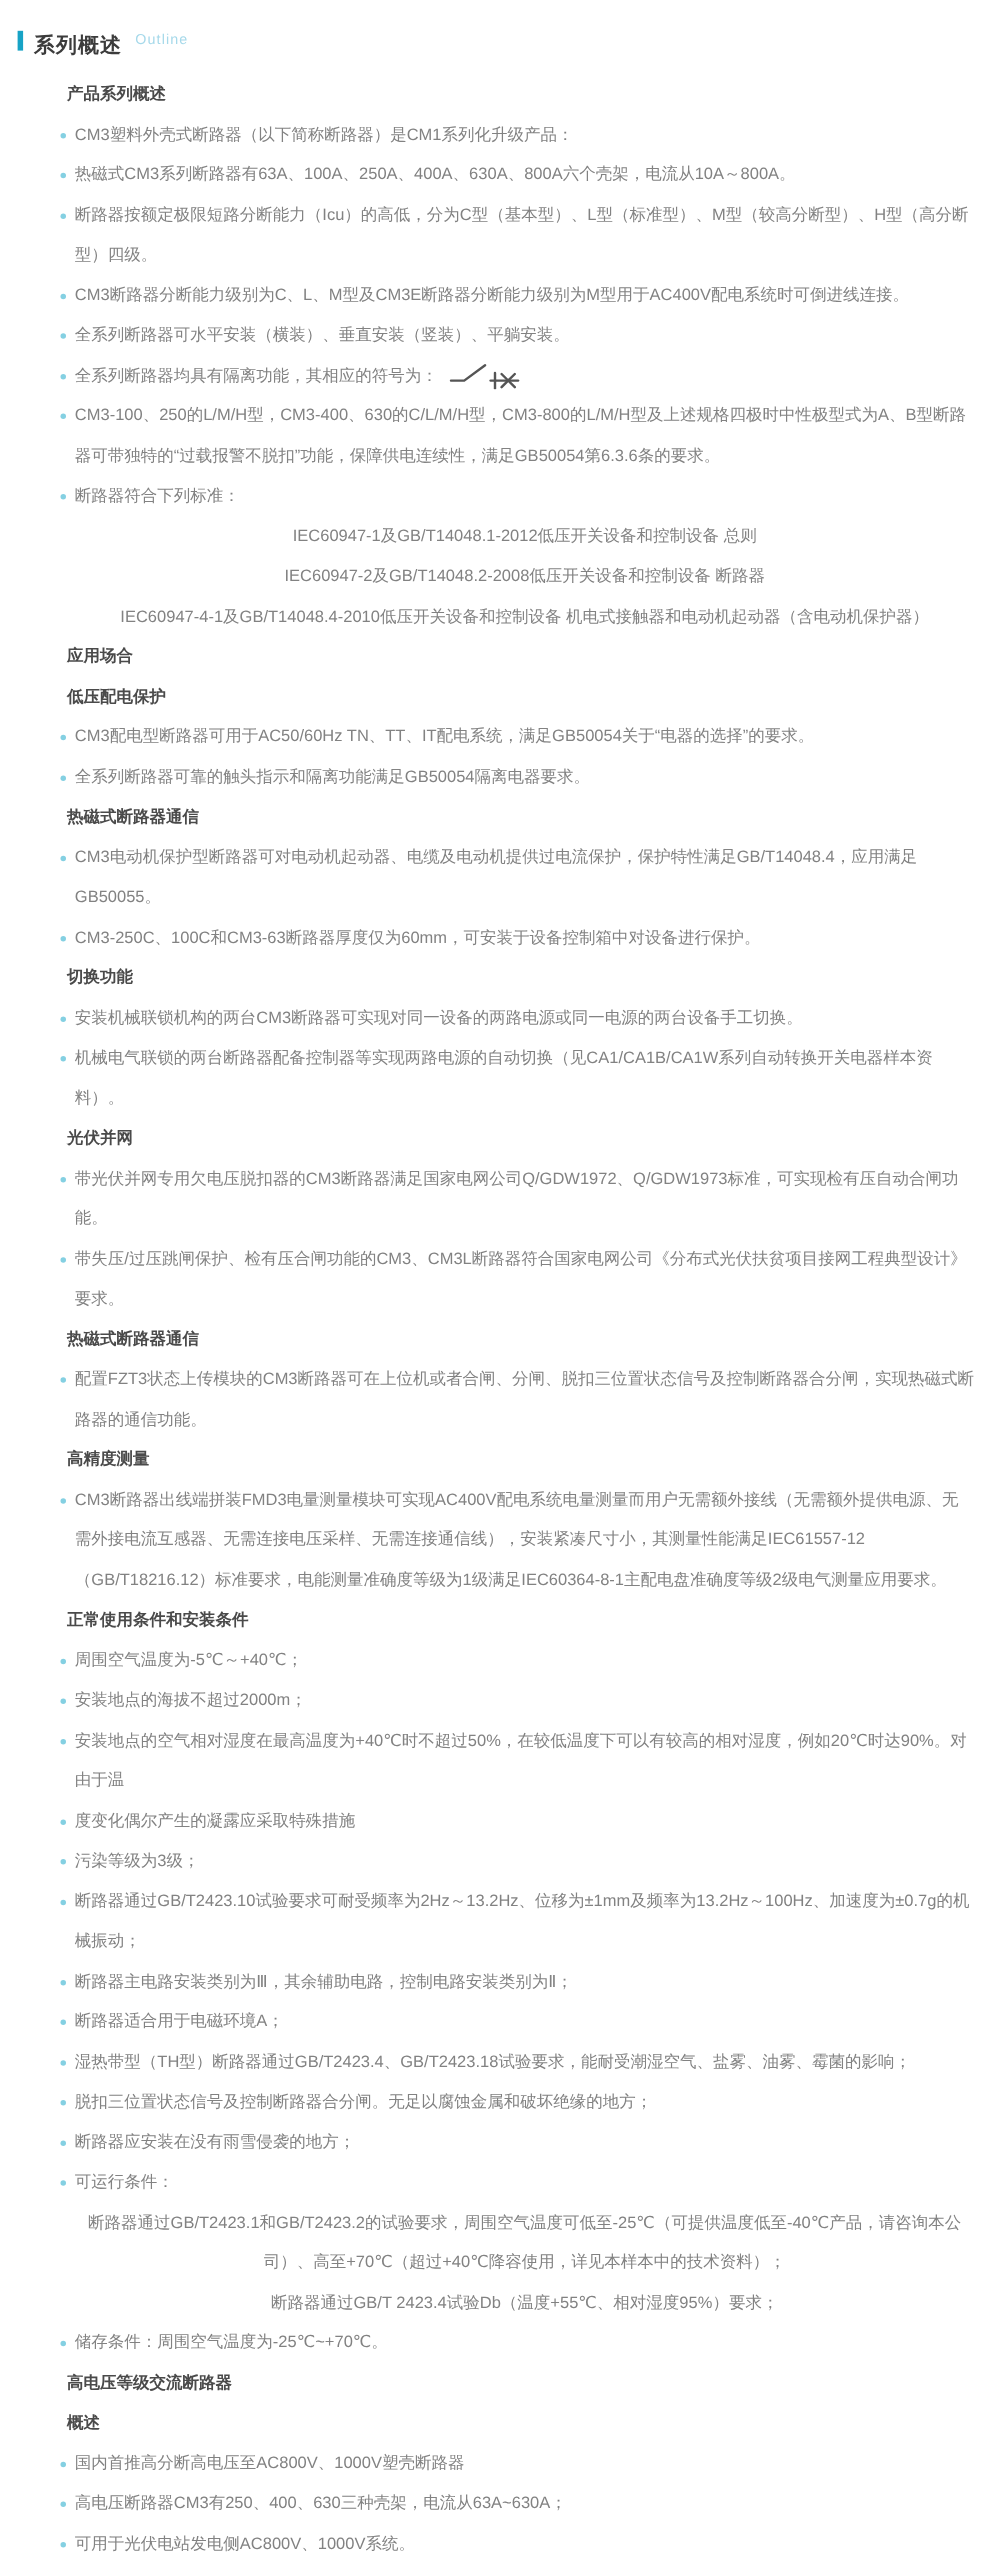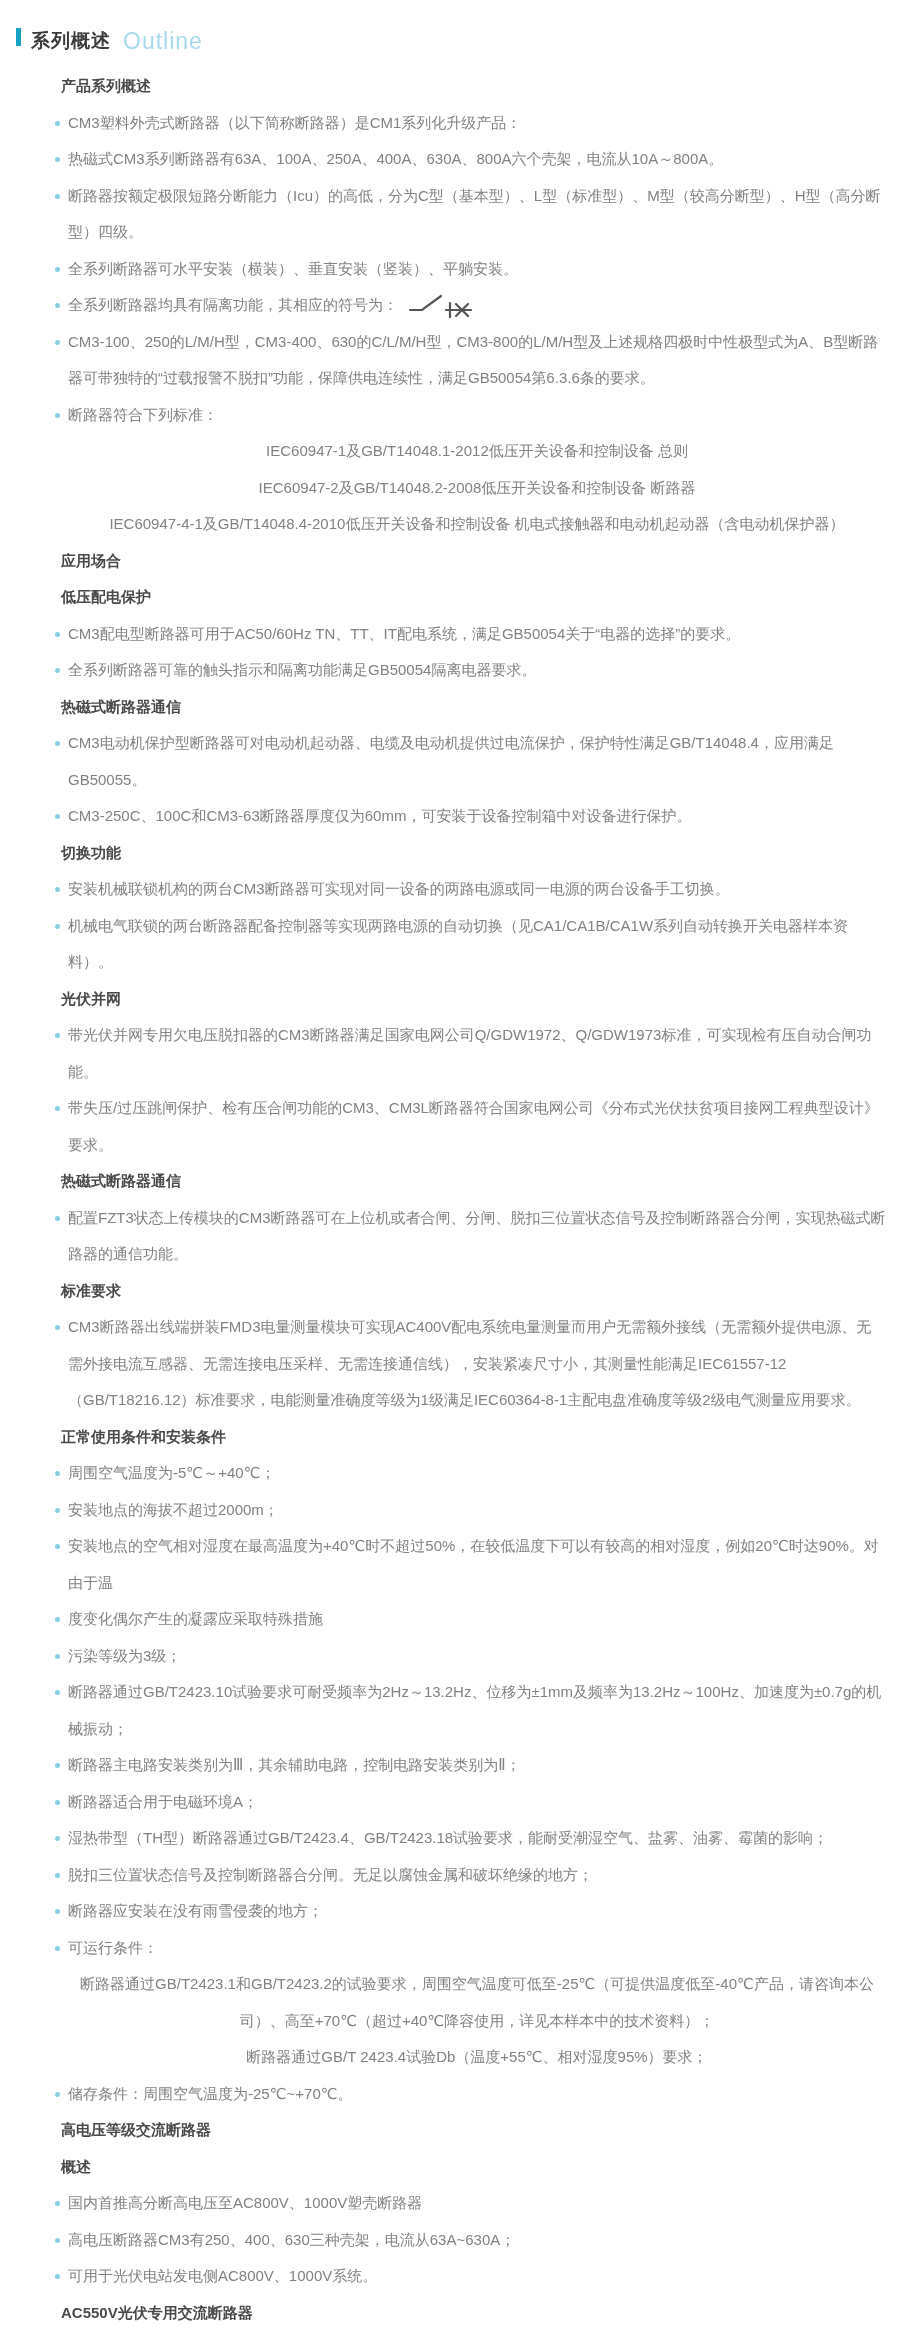--- a/index.html
+++ b/index.html
@@ -6,21 +6,21 @@
   body{
     width:900px;
     font-family:"Liberation Sans","DejaVu Sans",sans-serif;
     color:var(--body,#828282);
     -webkit-font-smoothing:antialiased;
   }
   .page{width:900px;box-sizing:border-box;padding:28px 14px 30px 14px;}
   .doc-title{display:flex;align-items:flex-start;margin:0 0 10px 2px;height:26px;}
   .bar{width:5px;height:18px;background:var(--accent,#17a3c6);display:inline-block;margin-right:10px;}
   .t-zh{font-size:19px;font-weight:bold;color:#3c3c3c;letter-spacing:1px;}
-  .t-en{font-size:23px;color:var(--title-en,#a6d9ea);margin-left:12px;letter-spacing:1px;}
+  .t-en{font-size:13px;color:var(--title-en,#a6d9ea);margin-left:12px;letter-spacing:1px;}
   .content{margin-top:14px;margin-left:40px;}
   .blk{font-size:15px;line-height:36.5px;position:relative;margin:0;}
   .blk.h{font-weight:bold;color:var(--heading,#4a4a4a);padding-left:7px;}
   .blk.b{padding-left:14px;}
   .blk.p{padding-left:14px;text-align:center;}
   .dot{
     position:absolute;left:1px;top:16px;width:5px;height:5px;border-radius:50%;
     background:var(--bullet,#84d0e2);display:inline-block;
   }
   .iso{vertical-align:middle;margin-left:6px;position:relative;top:-2px;}
@@ -32,20 +32,21 @@
   <div class="doc-title">
     <span class="bar"></span>
     <span class="t-zh">系列概述</span>
     <span class="t-en">Outline</span>
   </div>
   <div class="content">
       <div class="blk h"><span>产品系列概述</span></div>
       <div class="blk b"><span class="dot"></span><span>CM3塑料外壳式断路器（以下简称断路器）是CM1系列化升级产品：</span></div>
       <div class="blk b"><span class="dot"></span><span>热磁式CM3系列断路器有63A、100A、250A、400A、630A、800A六个壳架，电流从10A～800A。</span></div>
       <div class="blk b"><span class="dot"></span><span>断路器按额定极限短路分断能力（Icu）的高低，分为C型（基本型）、L型（标准型）、M型（较高分断型）、H型（高分断型）四级。</span></div>
+      <div class="blk b"><span class="dot"></span><span>CM3断路器分断能力级别为C、L、M型及CM3E断路器分断能力级别为M型用于AC400V配电系统时可倒进线连接。</span></div>
       <div class="blk b"><span class="dot"></span><span>全系列断路器可水平安装（横装）、垂直安装（竖装）、平躺安装。</span></div>
       <div class="blk b"><span class="dot"></span><span>全系列断路器均具有隔离功能，其相应的符号为：</span>
   <svg class="iso" width="66" height="28" viewBox="0 0 66 28">
     <path d="M2 20 H14 L33 6" stroke="#555555" stroke-width="2.2" fill="none" stroke-linecap="round"></path>
     <path d="M38 20 H63" stroke="#555555" stroke-width="2.2" fill="none" stroke-linecap="round"></path>
     <path d="M42 13 V27" stroke="#555555" stroke-width="2.2" stroke-linecap="round"></path>
     <path d="M48 14 L60 26 M60 14 L48 26" stroke="#555555" stroke-width="2.2" stroke-linecap="round"></path>
   </svg>
 </div>
       <div class="blk b"><span class="dot"></span><span>CM3-100、250的L/M/H型，CM3-400、630的C/L/M/H型，CM3-800的L/M/H型及上述规格四极时中性极型式为A、B型断路器可带独特的“过载报警不脱扣”功能，保障供电连续性，满足GB50054第6.3.6条的要求。</span></div>
@@ -61,21 +62,21 @@
       <div class="blk b"><span class="dot"></span><span>CM3电动机保护型断路器可对电动机起动器、电缆及电动机提供过电流保护，保护特性满足GB/T14048.4，应用满足GB50055。</span></div>
       <div class="blk b"><span class="dot"></span><span>CM3-250C、100C和CM3-63断路器厚度仅为60mm，可安装于设备控制箱中对设备进行保护。</span></div>
       <div class="blk h"><span>切换功能</span></div>
       <div class="blk b"><span class="dot"></span><span>安装机械联锁机构的两台CM3断路器可实现对同一设备的两路电源或同一电源的两台设备手工切换。</span></div>
       <div class="blk b"><span class="dot"></span><span>机械电气联锁的两台断路器配备控制器等实现两路电源的自动切换（见CA1/CA1B/CA1W系列自动转换开关电器样本资料）。</span></div>
       <div class="blk h"><span>光伏并网</span></div>
       <div class="blk b"><span class="dot"></span><span>带光伏并网专用欠电压脱扣器的CM3断路器满足国家电网公司Q/GDW1972、Q/GDW1973标准，可实现检有压自动合闸功能。</span></div>
       <div class="blk b"><span class="dot"></span><span>带失压/过压跳闸保护、检有压合闸功能的CM3、CM3L断路器符合国家电网公司《分布式光伏扶贫项目接网工程典型设计》要求。</span></div>
       <div class="blk h"><span>热磁式断路器通信</span></div>
       <div class="blk b"><span class="dot"></span><span>配置FZT3状态上传模块的CM3断路器可在上位机或者合闸、分闸、脱扣三位置状态信号及控制断路器合分闸，实现热磁式断路器的通信功能。</span></div>
-      <div class="blk h"><span>标准要求</span></div>
+      <div class="blk h"><span>高精度测量</span></div>
       <div class="blk b"><span class="dot"></span><span>CM3断路器出线端拼装FMD3电量测量模块可实现AC400V配电系统电量测量而用户无需额外接线（无需额外提供电源、无需外接电流互感器、无需连接电压采样、无需连接通信线），安装紧凑尺寸小，其测量性能满足IEC61557-12（GB/T18216.12）标准要求，电能测量准确度等级为1级满足IEC60364-8-1主配电盘准确度等级2级电气测量应用要求。</span></div>
       <div class="blk h"><span>正常使用条件和安装条件</span></div>
       <div class="blk b"><span class="dot"></span><span>周围空气温度为-5℃～+40℃；</span></div>
       <div class="blk b"><span class="dot"></span><span>安装地点的海拔不超过2000m；</span></div>
       <div class="blk b"><span class="dot"></span><span>安装地点的空气相对湿度在最高温度为+40℃时不超过50%，在较低温度下可以有较高的相对湿度，例如20℃时达90%。对由于温</span></div>
       <div class="blk b"><span class="dot"></span><span>度变化偶尔产生的凝露应采取特殊措施</span></div>
       <div class="blk b"><span class="dot"></span><span>污染等级为3级；</span></div>
       <div class="blk b"><span class="dot"></span><span>断路器通过GB/T2423.10试验要求可耐受频率为2Hz～13.2Hz、位移为±1mm及频率为13.2Hz～100Hz、加速度为±0.7g的机械振动；</span></div>
       <div class="blk b"><span class="dot"></span><span>断路器主电路安装类别为Ⅲ，其余辅助电路，控制电路安装类别为Ⅱ；</span></div>
       <div class="blk b"><span class="dot"></span><span>断路器适合用于电磁环境A；</span></div>

